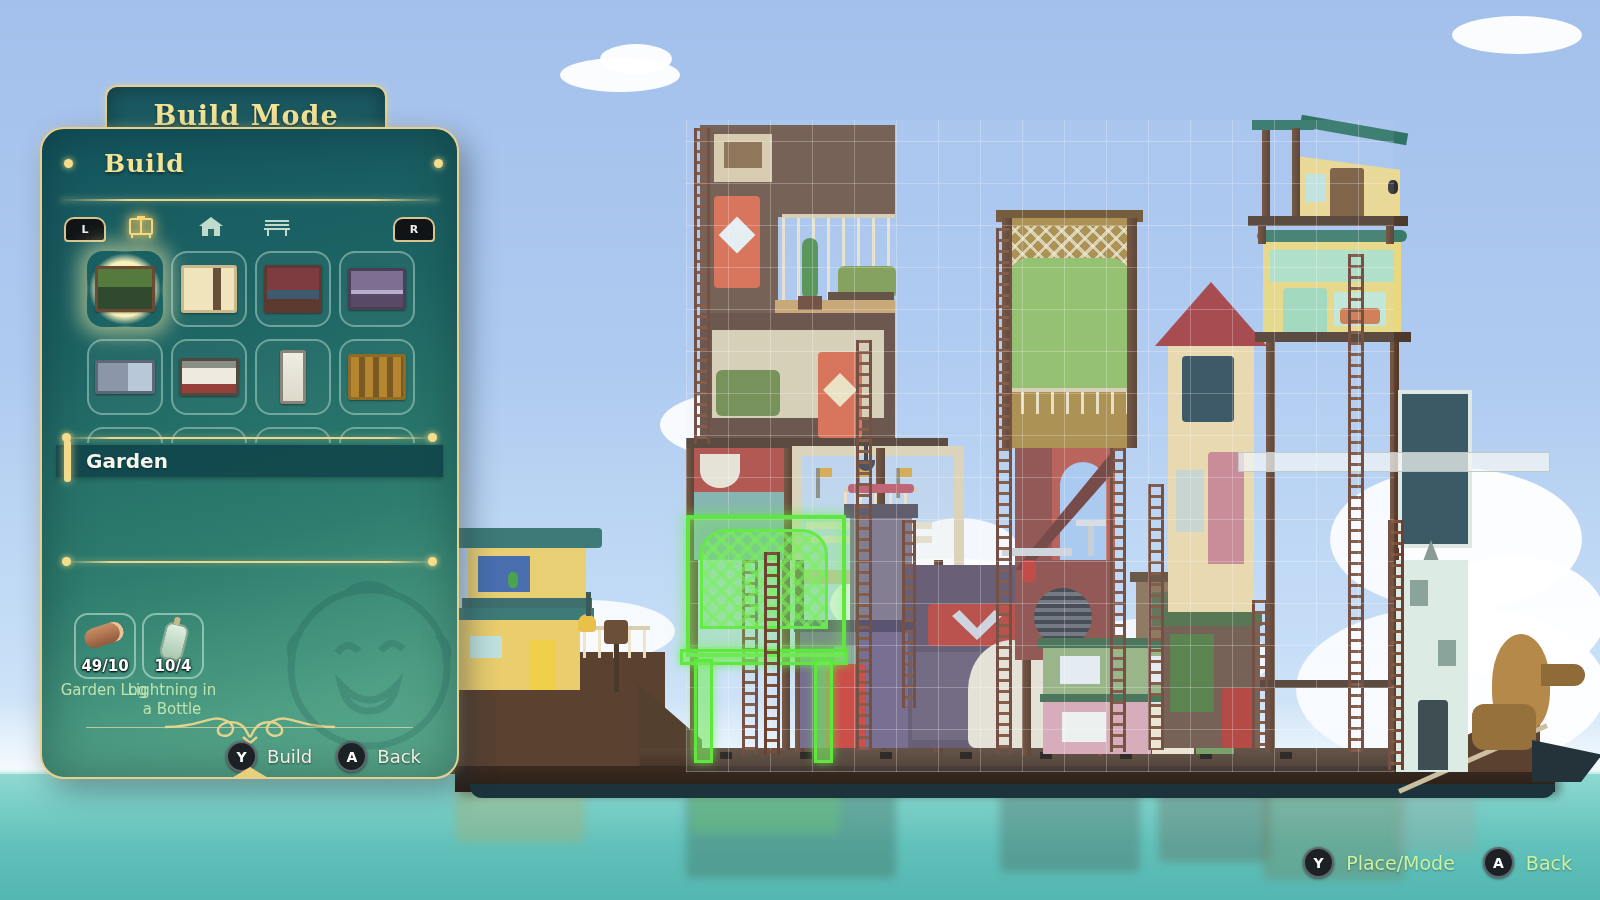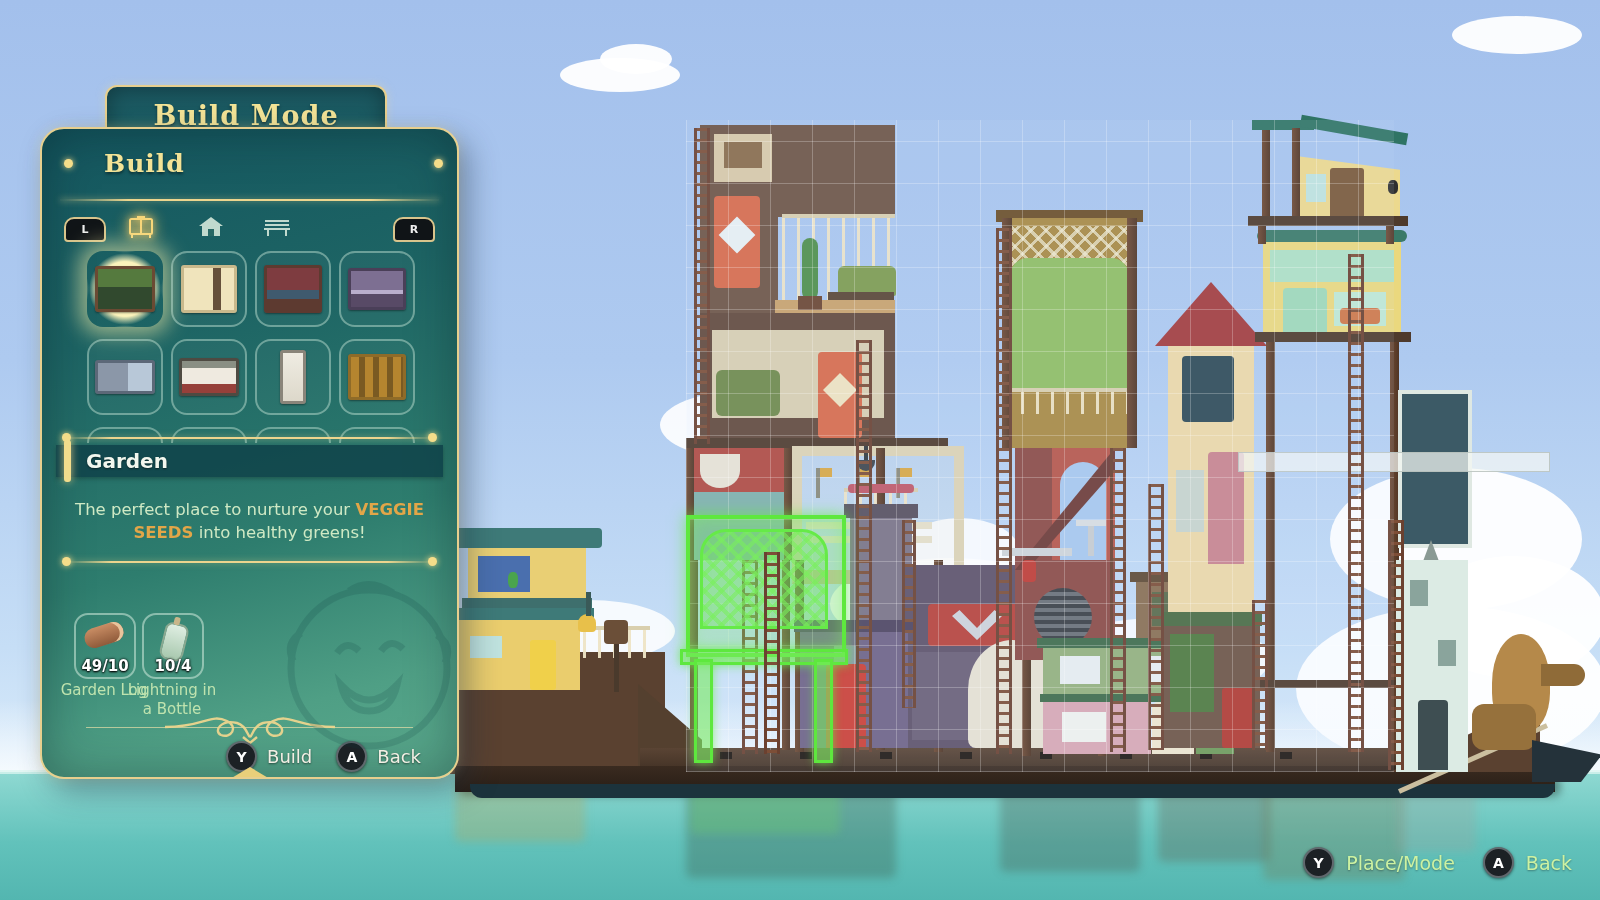--- a/index.html
+++ b/index.html
@@ -386,21 +386,20 @@
     <div class="divider" style="top:308px">
       <span class="gdot" style="left:-6px"></span>
       <span class="gdot" style="right:-6px"></span>
     </div>
 
     <div class="band" style="top:316px">
       <span class="bar"></span>
       <span class="btxt">Garden</span>
     </div>
 
-    <p class="desc"><span>The perfect place to nurture your </span><span class="hl">VEGGIE SEEDS</span><span> into healthy greens!</span></p>
 
     <div class="divider" style="top:432px">
       <span class="gdot" style="left:-6px"></span>
       <span class="gdot" style="right:-6px"></span>
     </div>
 
 
     <div class="mat-tile" style="left:32px">
       <span class="log-icon"></span>
       <span class="mat-count">49/10</span>

